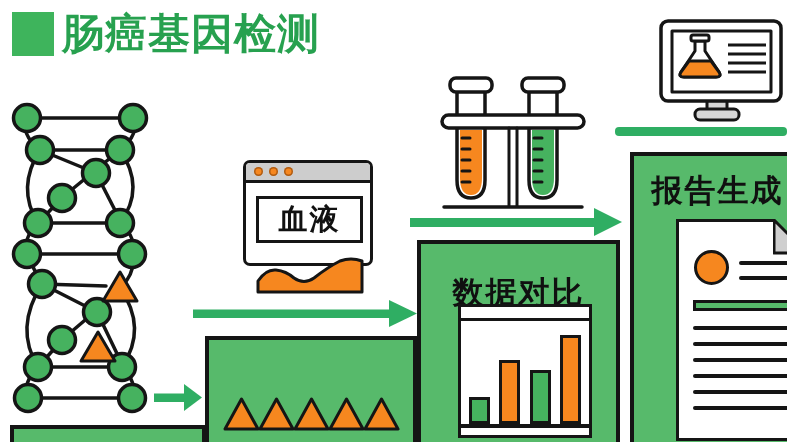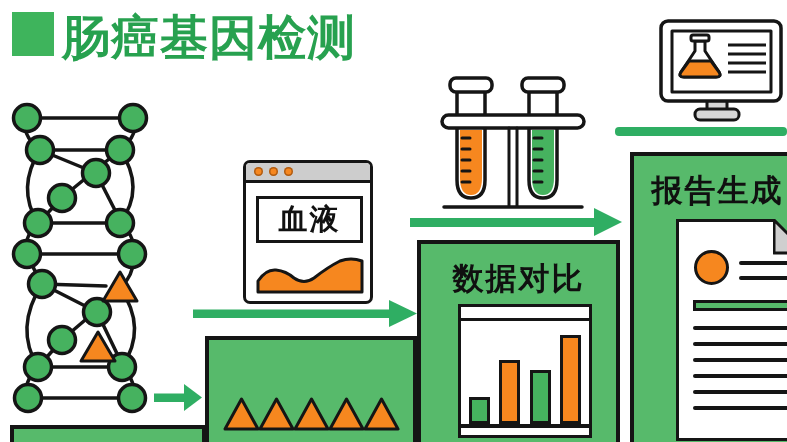--- a/index.html
+++ b/index.html
@@ -2,49 +2,49 @@
 <html style="--block_green: #57ba6b; --node_green: #46b25f; --arrow_green: #2fae63; --title_green: #27a14f; --square_green: #3eb45c; --orange: #f6871f; --outline: #151515; --gray: #cdcdcd; --fold_gray: #cfcfcf; --stand_gray: #d6d6d6; --white: #ffffff;"><head>
 <meta charset="utf-8">
 <style>
   html,body{margin:0;padding:0;background:#fff;}
   .stage{position:relative;width:787px;height:442px;overflow:hidden;background:var(--white,#fff);
          font-family:"Liberation Sans","DejaVu Sans",sans-serif;}
   .abs{position:absolute;}
 
   
   .title-square{left:12px;top:12px;width:42px;height:44px;background:var(--square_green,#3eb45c);}
-  .page-title{left:62px;top:6px;margin:0;font-size:48px;font-weight:800;
+  .page-title{left:62px;top:6px;margin:0;font-size:42px;font-weight:800;
               color:var(--title_green,#27a14f);letter-spacing:1px;white-space:nowrap;}
 
   
   .ground-bar{left:10px;top:425px;width:188px;height:24px;background:var(--block_green,#57ba6b);
               border:4px solid var(--outline,#151515);}
 
   
-  .browser{left:243px;top:160px;width:130px;height:144px;border:3px solid var(--outline,#151515);
+  .browser{left:243px;top:160px;width:130px;height:106px;border:3px solid var(--outline,#151515);
            border-radius:7px;background:#fff;box-sizing:border-box;}
   .bbar{height:20px;background:var(--gray,#cdcdcd);border-bottom:3px solid var(--outline,#151515);
         border-radius:4px 4px 0 0;display:flex;align-items:center;gap:6px;padding-left:8px;box-sizing:border-box;}
   .dot{width:9px;height:9px;border-radius:50%;background:var(--orange,#f6871f);box-shadow:inset 0 0 0 1.5px rgba(90,40,0,.45);}
   .blabel{left:10px;top:33px;width:107px;height:47px;border:3px solid var(--outline,#151515);
           box-sizing:border-box;display:flex;align-items:center;justify-content:center;
           font-size:29px;font-weight:600;color:#111;letter-spacing:2px;}
   .wave{left:10px;top:90px;}
 
   
   .shelf{left:615px;top:127px;width:172px;height:9px;background:var(--arrow_green,#2fae63);border-radius:4px;}
 
   
   .step{background:var(--block_green,#57ba6b);border:4px solid var(--outline,#151515);box-sizing:border-box;}
   .step-label{text-align:center;font-size:31px;font-weight:700;color:#101010;letter-spacing:2px;}
   .step1{left:205px;top:336px;width:212px;height:120px;}
   .step1 .step-label{padding-top:12px;}
   .tri-row{left:14px;top:57px;}
   .step2{left:417px;top:240px;width:203px;height:210px;}
-  .step2 .step-label{padding-top:14px;}
+  .step2 .step-label{padding-top:28px;}
   .chart{left:37px;top:60px;width:134px;height:134px;background:#fff;border:3px solid var(--outline,#151515);box-sizing:border-box;}
   .chead{height:11px;border-bottom:3px solid var(--outline,#151515);}
   .cplot{position:absolute;left:0;top:14px;right:0;bottom:0;}
   .baseline{position:absolute;left:0;right:0;bottom:7px;height:4px;background:var(--outline,#151515);}
   .bar{position:absolute;bottom:11px;width:21px;border:3px solid var(--outline,#151515);box-sizing:border-box;}
   .step3{left:630px;top:152px;width:175px;height:298px;}
   .step3 .step-label{padding-top:14px;}
   .doc{left:42px;top:63px;width:133px;height:222px;background:#fff;border:3.5px solid var(--outline,#151515);box-sizing:border-box;}
   .fold{position:absolute;top:-3.5px;right:-3.5px;}
   .avatar{left:15px;top:28px;width:35px;height:35px;border-radius:50%;

